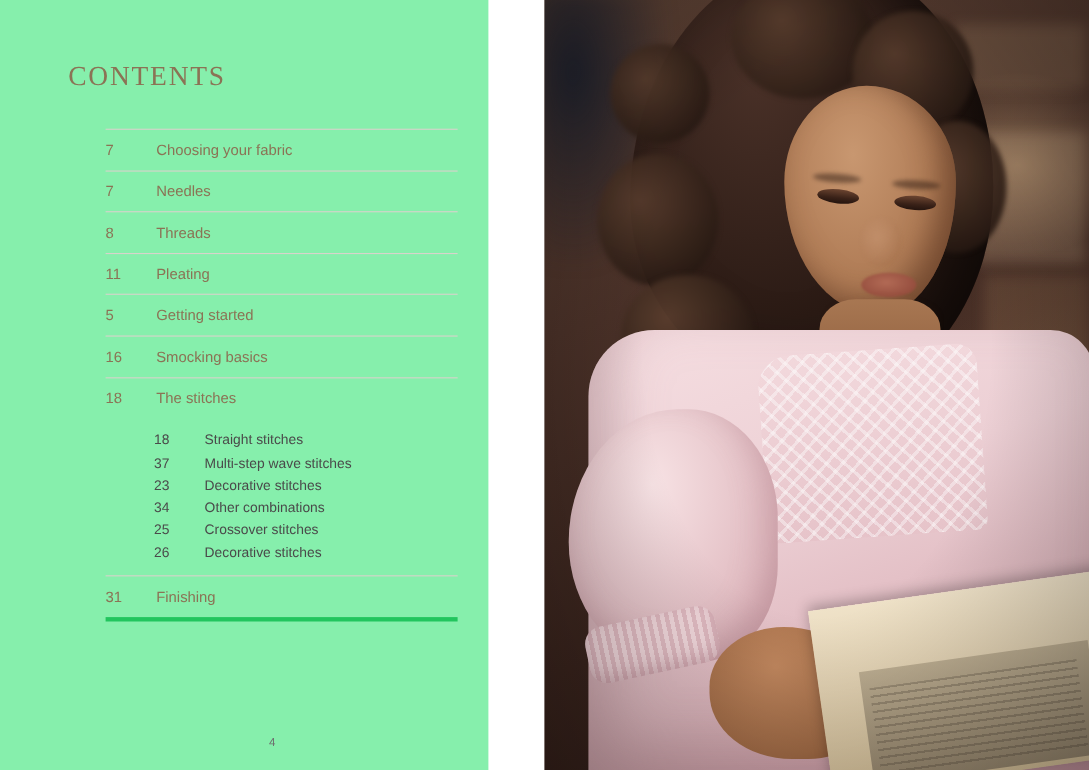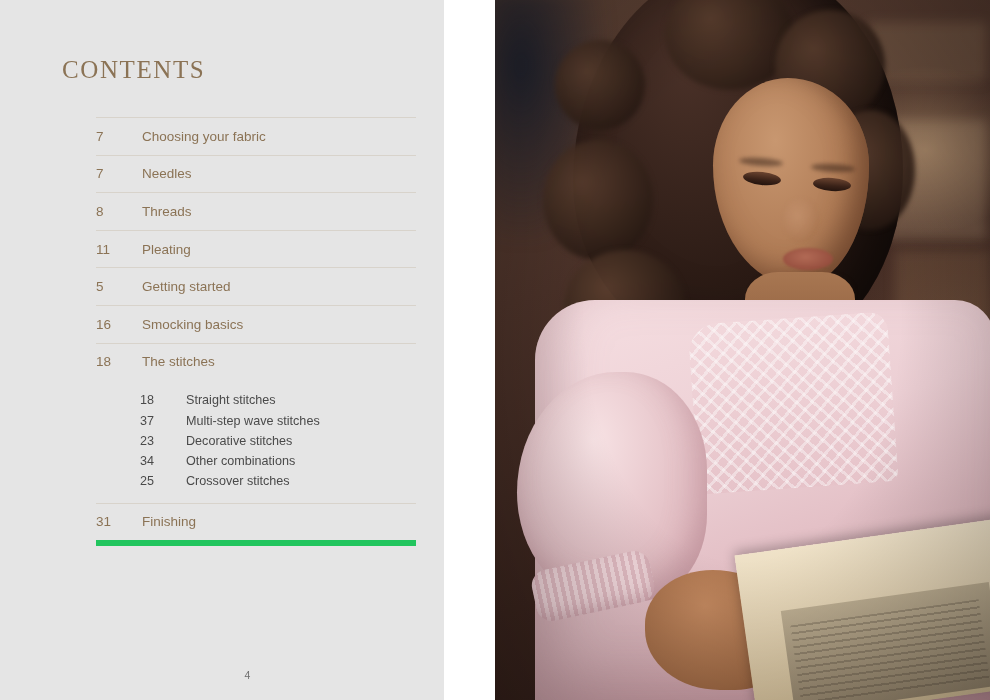--- a/index.html
+++ b/index.html
@@ -16,21 +16,21 @@
     font-family: "Liberation Sans", sans-serif;
   }
 
   
   .left-page {
     position: absolute;
     left: 0;
     top: 0;
     width: 444px;
     height: 700px;
-    background: #e5e5e5;
+    background: #86efac;
   }
 
   .contents-title {
     position: absolute;
     left: 62px;
     top: 56px;
     font-family: "Liberation Serif", serif;
     font-size: 25px;
     letter-spacing: 1.6px;
     color: #8b7355;
@@ -46,21 +46,21 @@
 
   .toc-row {
     display: flex;
     align-items: center;
     height: 36.6px;
     border-top: 1px solid #d8d3cb;
     color: #8b7355;
     font-size: 13.5px;
   }
   .toc-row.last {
-    border-bottom: 6px solid #22c55e;
+    border-bottom: 4px solid #22c55e;
   }
   .toc-row .num {
     width: 46px;
     flex: none;
     color: #8b7355;
     font-size: 13.5px;
   }
   .toc-row .label {
     color: #8b7355;
     font-size: 13.5px;
@@ -376,20 +376,24 @@
         <div class="sub-row">
           <span class="num">34</span>
           <span class="label">Other combinations</span>
         </div>
 
         <div class="sub-row">
           <span class="num">25</span>
           <span class="label">Crossover stitches</span>
         </div>
 
+        <div class="sub-row">
+          <span class="num">26</span>
+          <span class="label">Decorative stitches</span>
+        </div>
 
 
       </div>
 
       <div class="toc-row last">
         <span class="num">31</span>
         <span class="label">Finishing</span>
       </div>
 
     </div>

